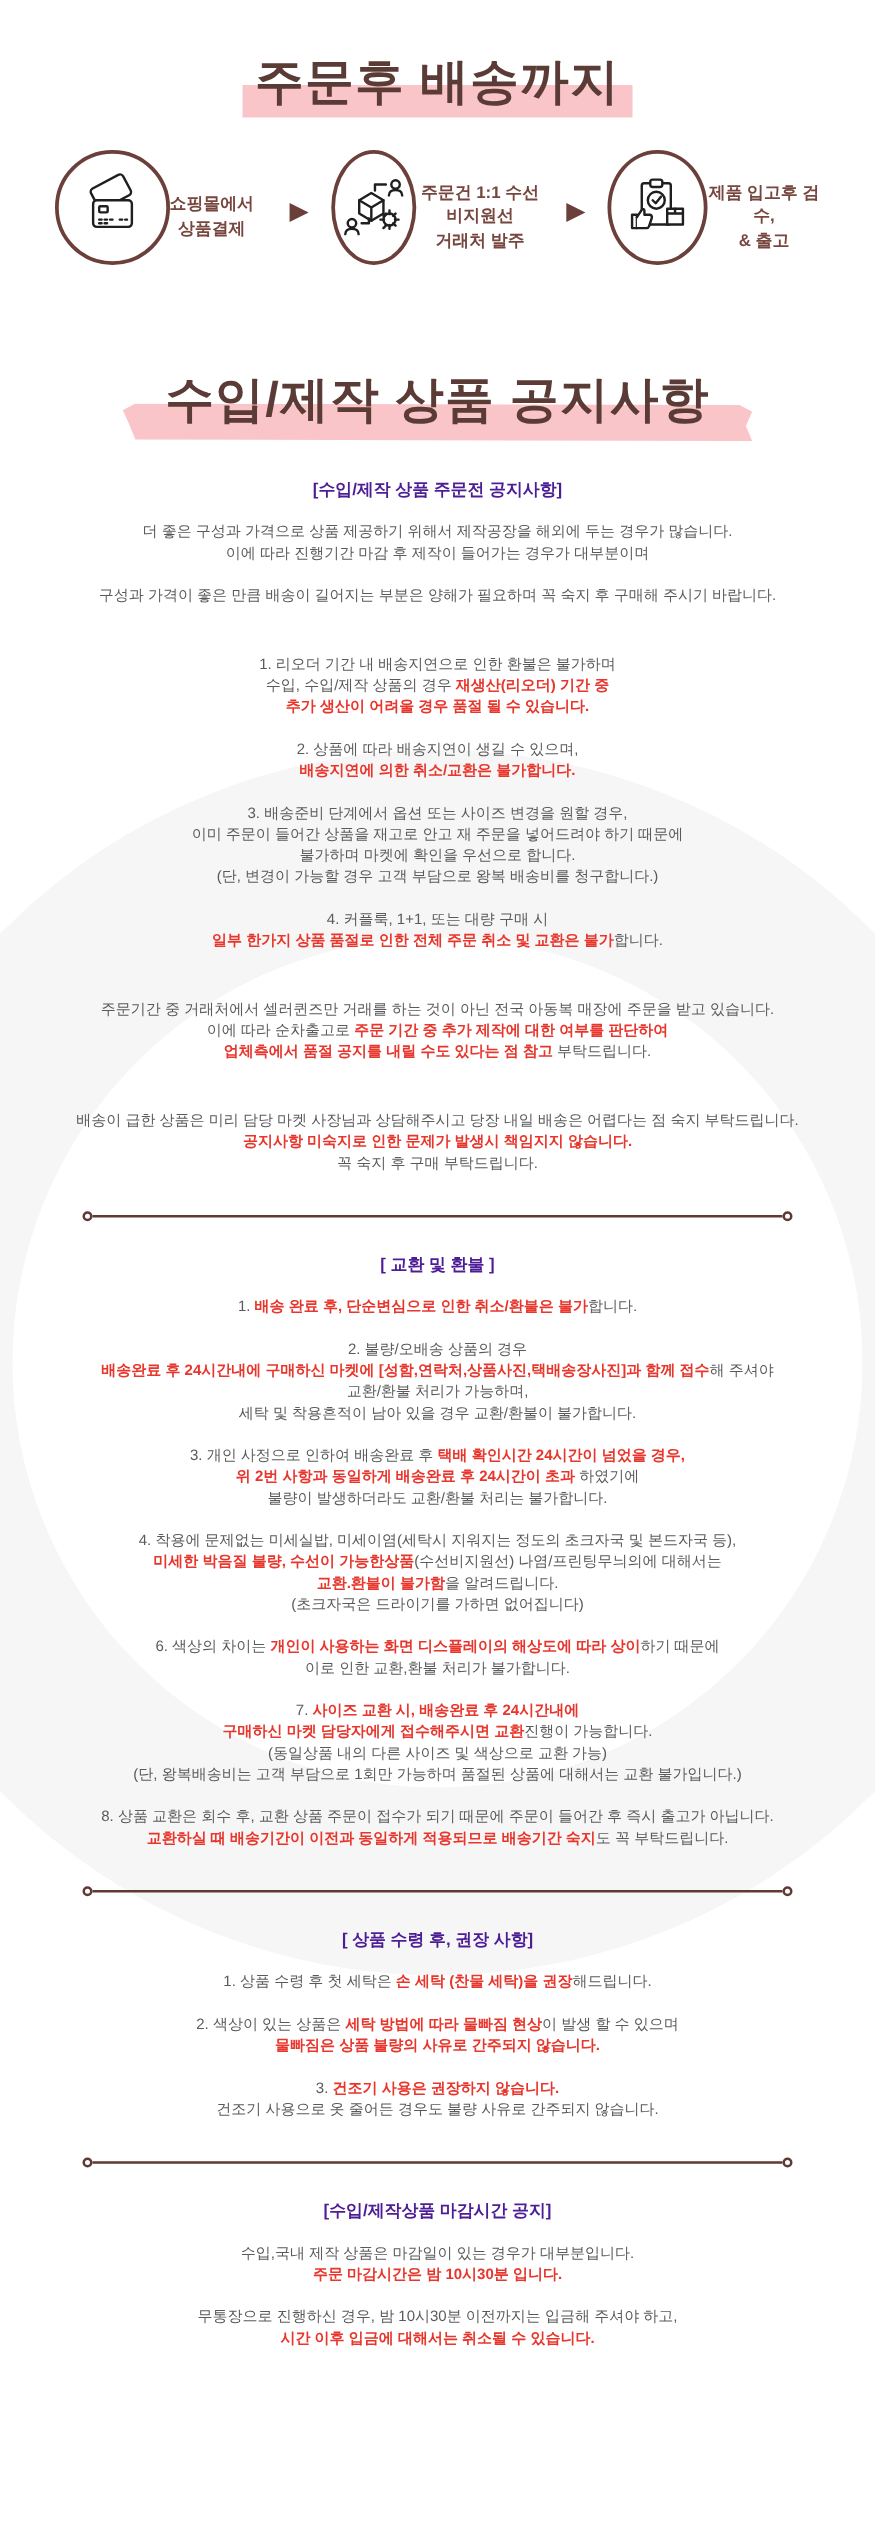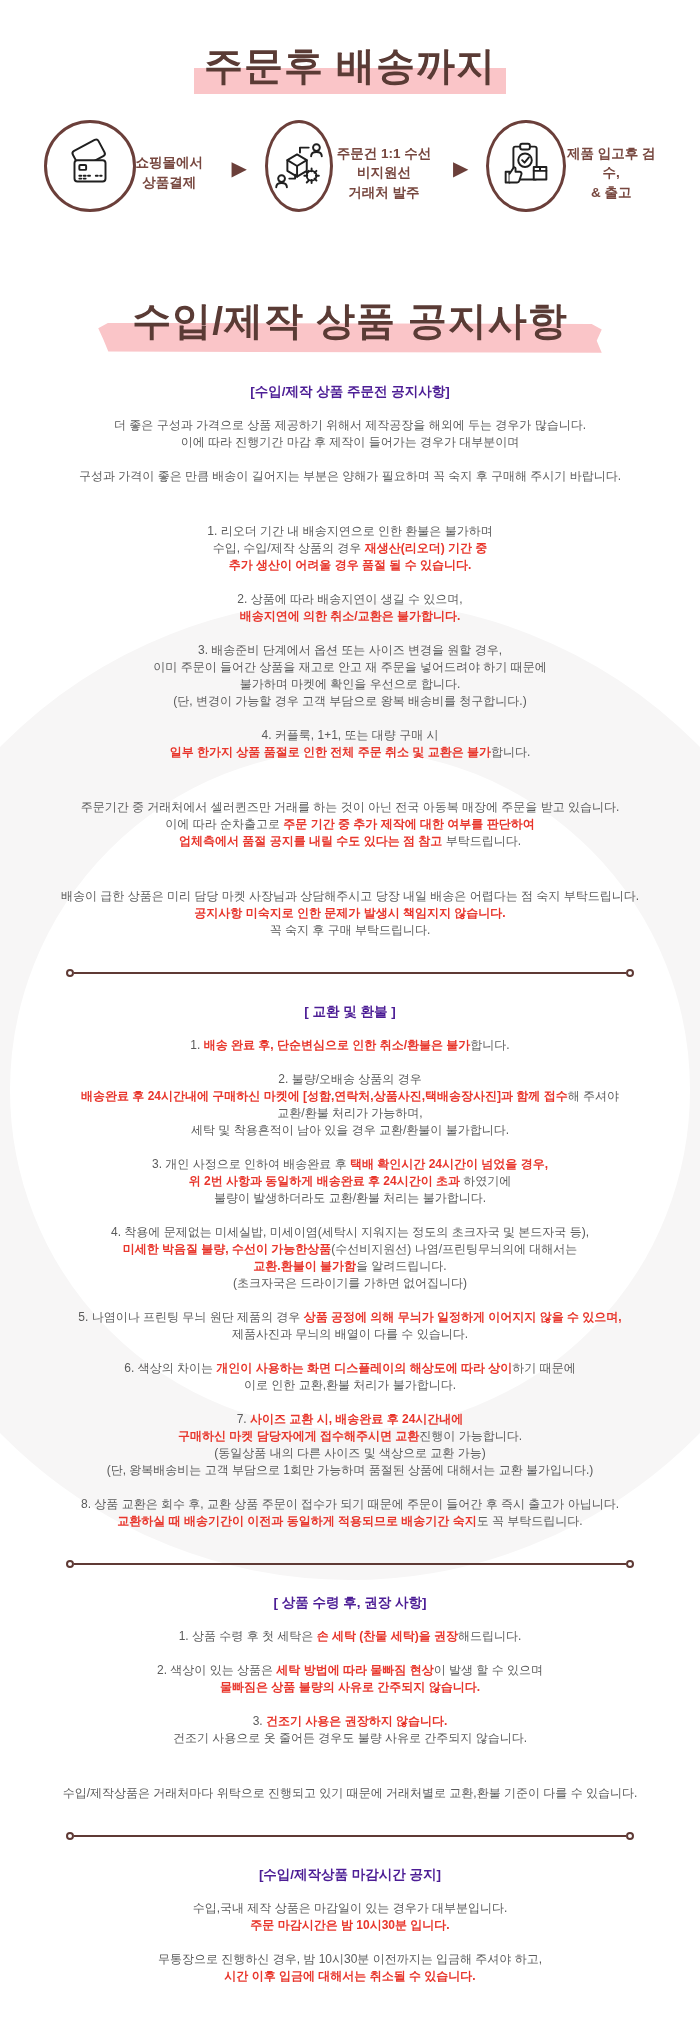--- a/index.html
+++ b/index.html
@@ -150,34 +150,32 @@
       <div class="divider">
         <span class="ring"></span>
         <span class="rule"></span>
         <span class="ring"></span>
       </div>
       <h3 class="section-heading">[ 교환 및 환불 ]</h3>
       <p class="notice-para"><span>1. </span><span class="red">배송 완료 후, 단순변심으로 인한 취소/환불은 불가</span><span>합니다.</span></p>
       <p class="notice-para"><span>2. 불량/오배송 상품의 경우</span><br><span class="red">배송완료 후 24시간내에 구매하신 마켓에 [성함,연락처,상품사진,택배송장사진]과 함께 접수</span><span>해 주셔야</span><br><span>교환/환불 처리가 가능하며,</span><br><span>세탁 및 착용흔적이 남아 있을 경우 교환/환불이 불가합니다.</span></p>
       <p class="notice-para"><span>3. 개인 사정으로 인하여 배송완료 후 </span><span class="red">택배 확인시간 24시간이 넘었을 경우,</span><br><span class="red">위 2번 사항과 동일하게 배송완료 후 24시간이 초과</span><span> 하였기에</span><br><span>불량이 발생하더라도 교환/환불 처리는 불가합니다.</span></p>
       <p class="notice-para"><span>4. 착용에 문제없는 미세실밥, 미세이염(세탁시 지워지는 정도의 초크자국 및 본드자국 등),</span><br><span class="red">미세한 박음질 불량, 수선이 가능한상품</span><span>(수선비지원선) 나염/프린팅무늬의에 대해서는</span><br><span class="red">교환.환불이 불가함</span><span>을 알려드립니다.</span><br><span>(초크자국은 드라이기를 가하면 없어집니다)</span></p>
-      <p class="notice-para"><span>5. 나염이나 프린팅 무늬 원단 제품의 경우 </span><span class="red">상품 공정에 의해 무늬가 일정하게 이어지지 않을 수 있으며,</span><br><span>제품사진과 무늬의 배열이 다를 수 있습니다.</span></p>
       <p class="notice-para"><span>6. 색상의 차이는 </span><span class="red">개인이 사용하는 화면 디스플레이의 해상도에 따라 상이</span><span>하기 때문에</span><br><span>이로 인한 교환,환불 처리가 불가합니다.</span></p>
       <p class="notice-para"><span>7. </span><span class="red">사이즈 교환 시, 배송완료 후 24시간내에</span><br><span class="red">구매하신 마켓 담당자에게 접수해주시면 교환</span><span>진행이 가능합니다.</span><br><span>(동일상품 내의 다른 사이즈 및 색상으로 교환 가능)</span><br><span>(단, 왕복배송비는 고객 부담으로 1회만 가능하며 품절된 상품에 대해서는 교환 불가입니다.)</span></p>
       <p class="notice-para"><span>8. 상품 교환은 회수 후, 교환 상품 주문이 접수가 되기 때문에 주문이 들어간 후 즉시 출고가 아닙니다.</span><br><span class="red">교환하실 때 배송기간이 이전과 동일하게 적용되므로 배송기간 숙지</span><span>도 꼭 부탁드립니다.</span></p>
       <div class="divider">
         <span class="ring"></span>
         <span class="rule"></span>
         <span class="ring"></span>
       </div>
       <h3 class="section-heading">[ 상품 수령 후, 권장 사항]</h3>
       <p class="notice-para"><span>1. 상품 수령 후 첫 세탁은 </span><span class="red">손 세탁 (찬물 세탁)을 권장</span><span>해드립니다.</span></p>
       <p class="notice-para"><span>2. 색상이 있는 상품은 </span><span class="red">세탁 방법에 따라 물빠짐 현상</span><span>이 발생 할 수 있으며</span><br><span class="red">물빠짐은 상품 불량의 사유로 간주되지 않습니다.</span></p>
       <p class="notice-para"><span>3. </span><span class="red">건조기 사용은 권장하지 않습니다.</span><br><span>건조기 사용으로 옷 줄어든 경우도 불량 사유로 간주되지 않습니다.</span></p>
-      <p class="notice-para gap-large"><span>수입/제작상품은 거래처마다 위탁으로 진행되고 있기 때문에 거래처별로 교환,환불 기준이 다를 수 있습니다.</span></p>
       <div class="divider">
         <span class="ring"></span>
         <span class="rule"></span>
         <span class="ring"></span>
       </div>
       <h3 class="section-heading">[수입/제작상품 마감시간 공지]</h3>
       <p class="notice-para"><span>수입,국내 제작 상품은 마감일이 있는 경우가 대부분입니다.</span><br><span class="red">주문 마감시간은 밤 10시30분 입니다.</span></p>
       <p class="notice-para"><span>무통장으로 진행하신 경우, 밤 10시30분 이전까지는 입금해 주셔야 하고,</span><br><span class="red">시간 이후 입금에 대해서는 취소될 수 있습니다.</span></p>
     </div>
 

